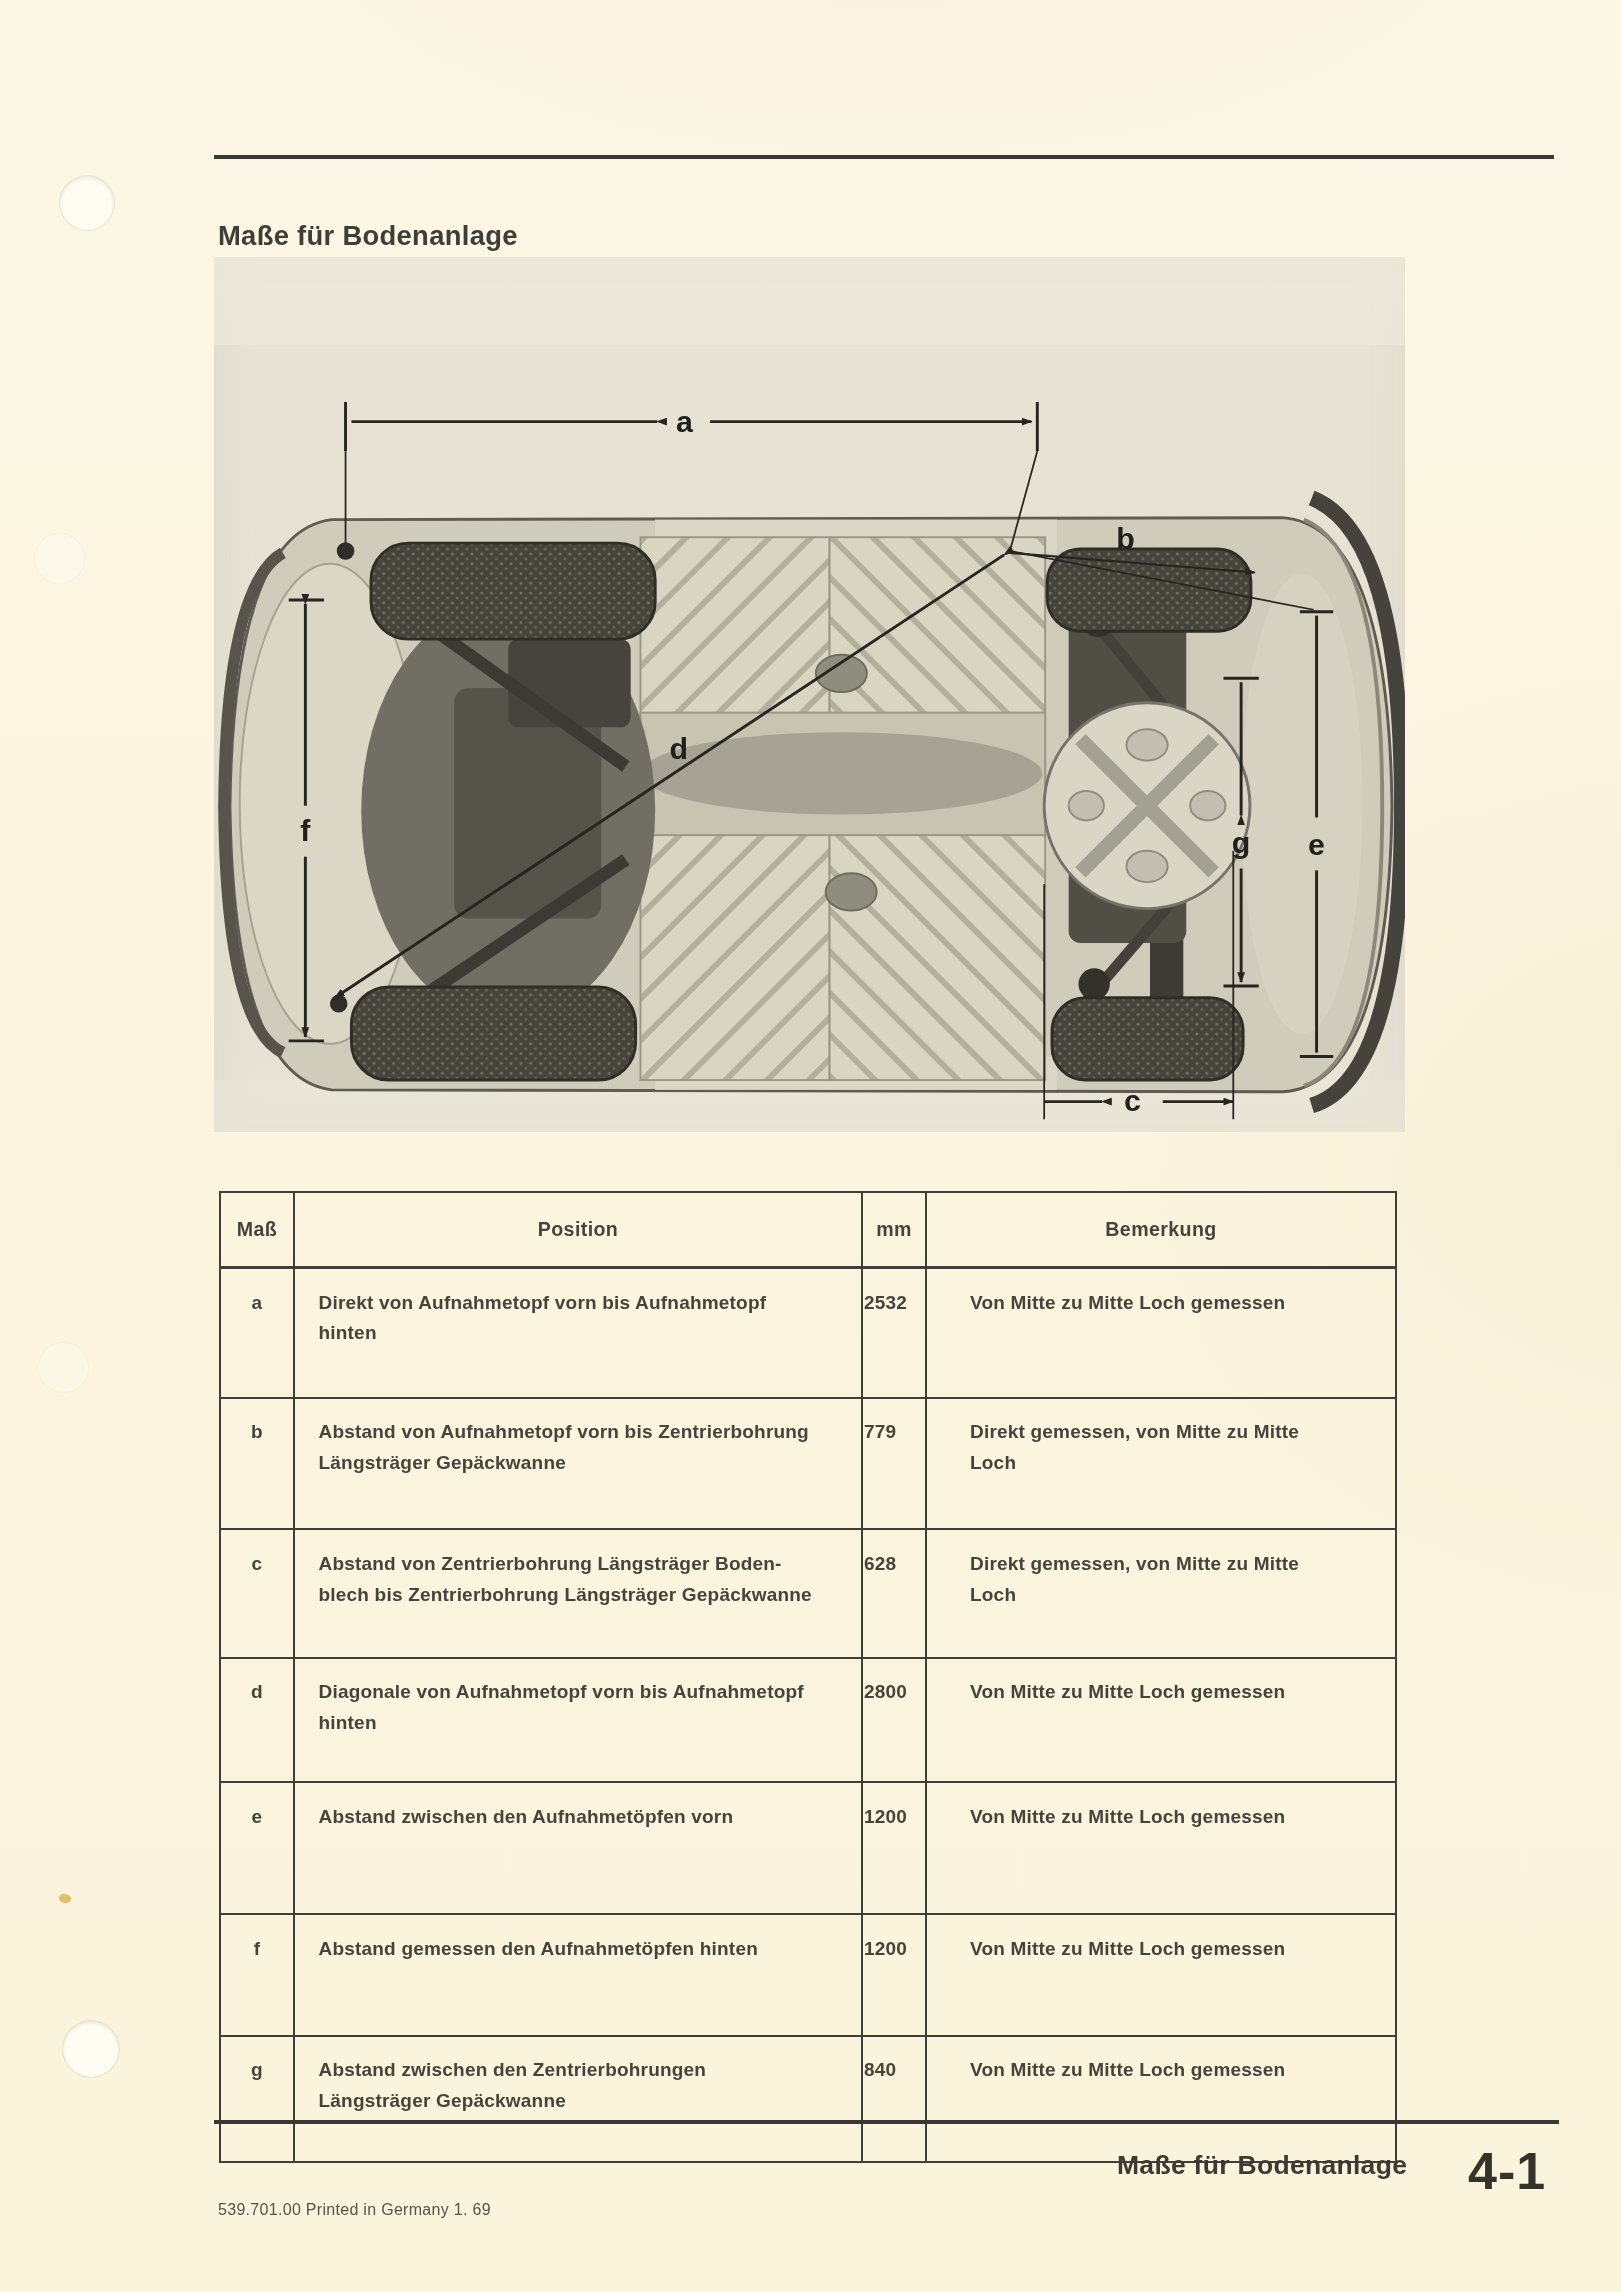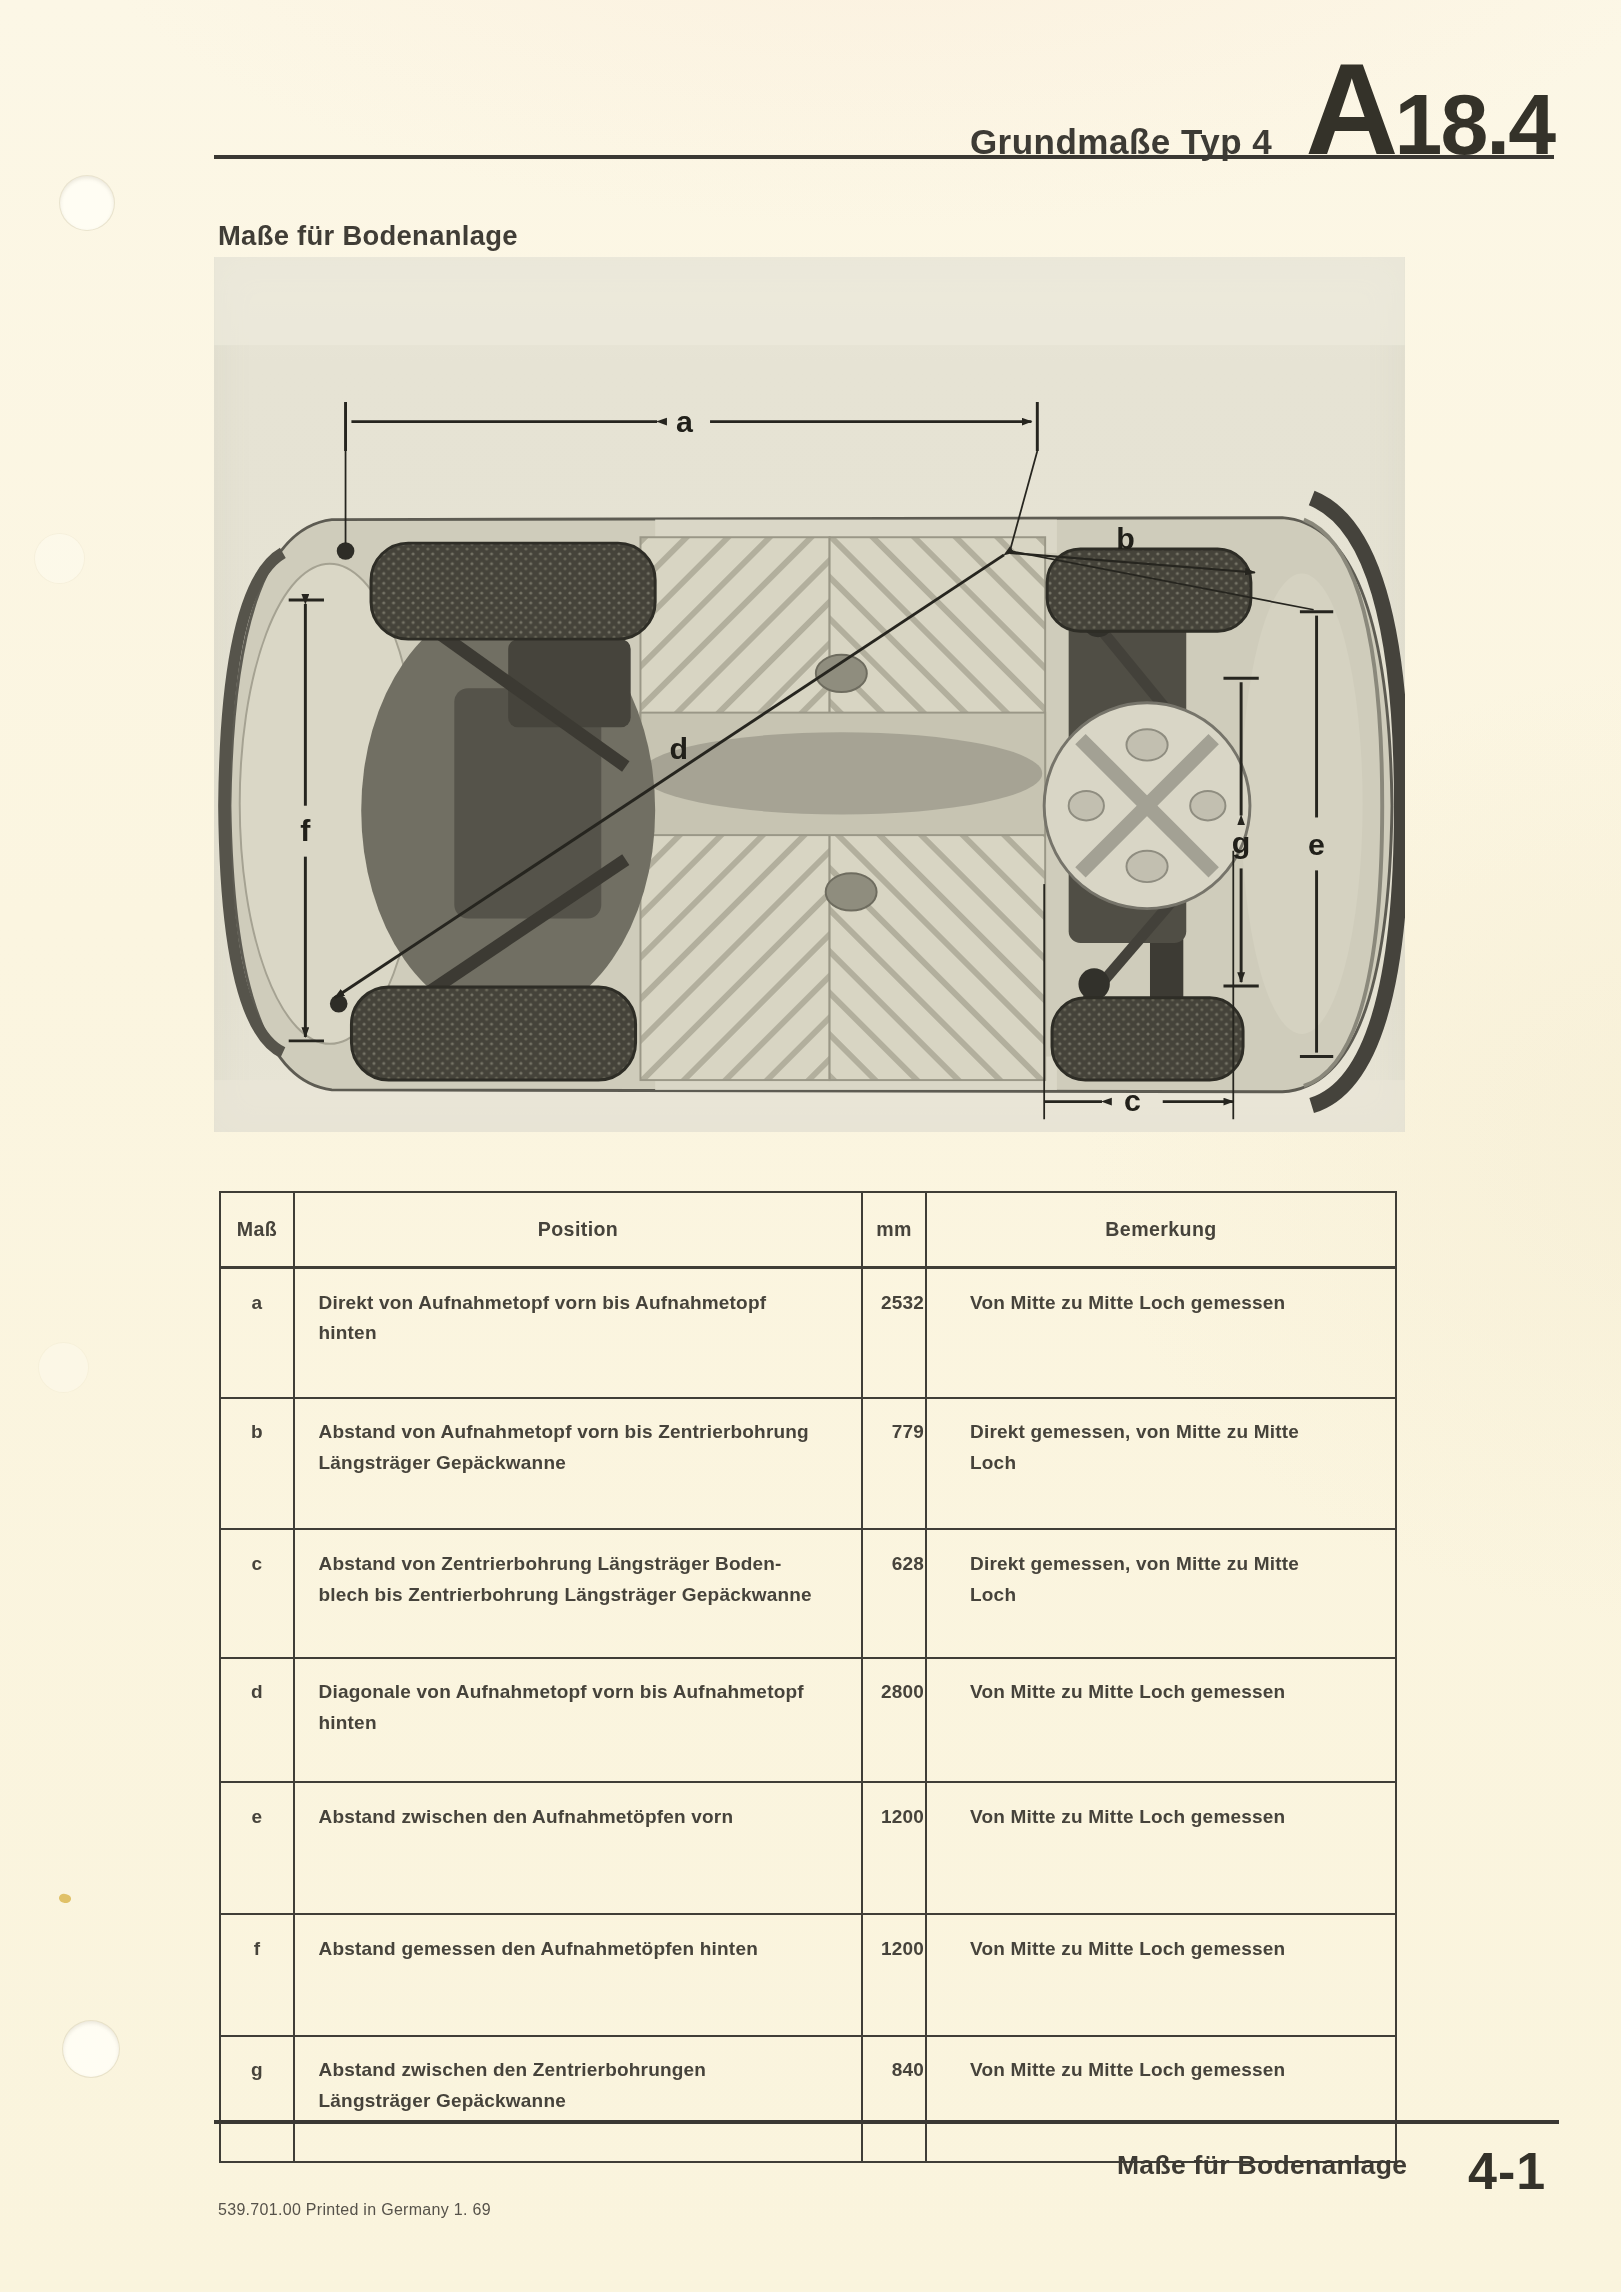--- a/index.html
+++ b/index.html
@@ -44,21 +44,21 @@
 
   
   table.dims{position:absolute;left:219px;top:1191px;width:1176px;border-collapse:collapse;table-layout:fixed;
     color:#46433b;font-size:19px;font-weight:bold;letter-spacing:0.2px;}
   table.dims, table.dims td, table.dims th{border:2.9px solid #403e37;}
   table.dims th{border-bottom-width:3.9px;font-size:19.6px;font-weight:bold;vertical-align:middle;height:71px;letter-spacing:0.4px;}
   table.dims td{vertical-align:top;white-space:pre-line;line-height:1.62;}
   col.c-mass{width:74px;} col.c-pos{width:568px;} col.c-mm{width:64px;} col.c-rem{width:470px;}
   td.c-mass{text-align:center;padding-top:18.6px;border-right-width:2px;}
   td.c-pos{padding:18.6px 11.8px 0 23.5px;border-right-width:2px;}
-  td.c-mm{text-align:right;padding-top:18.6px;border-right-width:2px;}
+  td.c-mm{text-align:left;padding-top:18.6px;border-right-width:2px;}
   td.c-rem{padding:18.6px 9.8px 0 43px;}
   th{border-right-width:2px;}
   tr.r-a td{height:108px;} tr.r-b td{height:110px;} tr.r-c td{height:107px;}
   tr.r-d td{height:103px;} tr.r-e td{height:110px;} tr.r-f td{height:100px;} tr.r-g td{height:105px;}
 
   
   .footer-line{position:absolute;left:214px;top:2120px;width:1345px;height:3.9px;background:#3a3833;}
   .footer-chapter{position:absolute;left:1117px;top:2150px;font-size:26.5px;font-weight:bold;color:#3d3a33;letter-spacing:0.3px;}
   .footer-pageno{position:absolute;left:1468px;top:2141px;font-size:52px;font-weight:bold;color:#343229;letter-spacing:1px;}
   .footer-imprint{position:absolute;left:218px;top:2201px;font-size:16px;font-weight:normal;color:#56524a;letter-spacing:0.3px;}
@@ -67,27 +67,20 @@
 <body>
 
 <div class="page">
 
   <div class="hole h1"></div>
   <div class="hole h2"></div>
   <div class="hole h3"></div>
   <div class="hole h4"></div>
   <div class="speck"></div>
 
-  <div class="header">
-    <div class="header-text">
-      <span class="h-section">Grundmaße Typ 4</span>
-      <span class="h-letter">A</span>
-      <span class="h-number">18.4</span>
-    </div>
-  </div>
   <div class="header-line"></div>
 
   <div class="doc-title">Maße für Bodenanlage</div>
 
   <div class="photo">
     <svg width="1191" height="875" viewBox="0 0 1215 893">
       <defs>
         <marker id="arr" markerWidth="12" markerHeight="10" refX="10" refY="4" orient="auto" markerUnits="userSpaceOnUse">
           <path d="M0,0 L11,4 L0,8 Z" fill="#26251f"></path>
         </marker>

